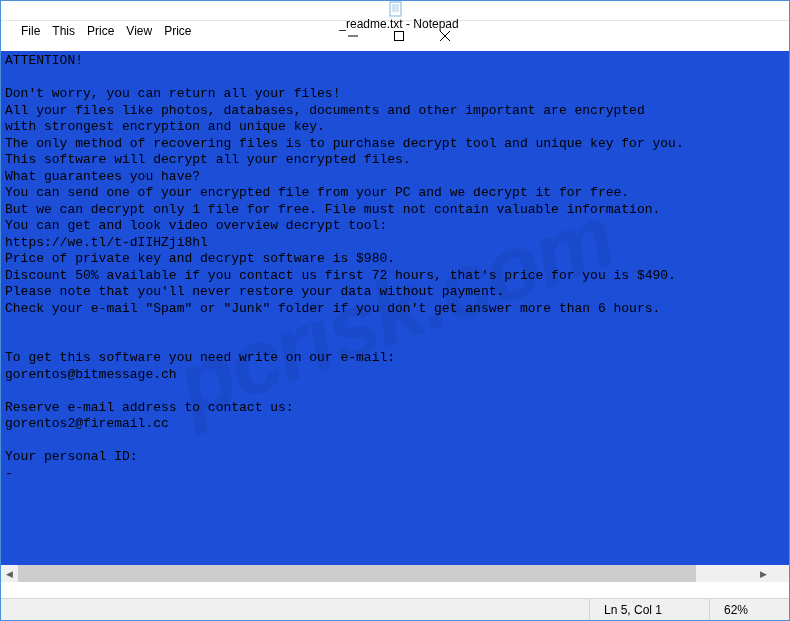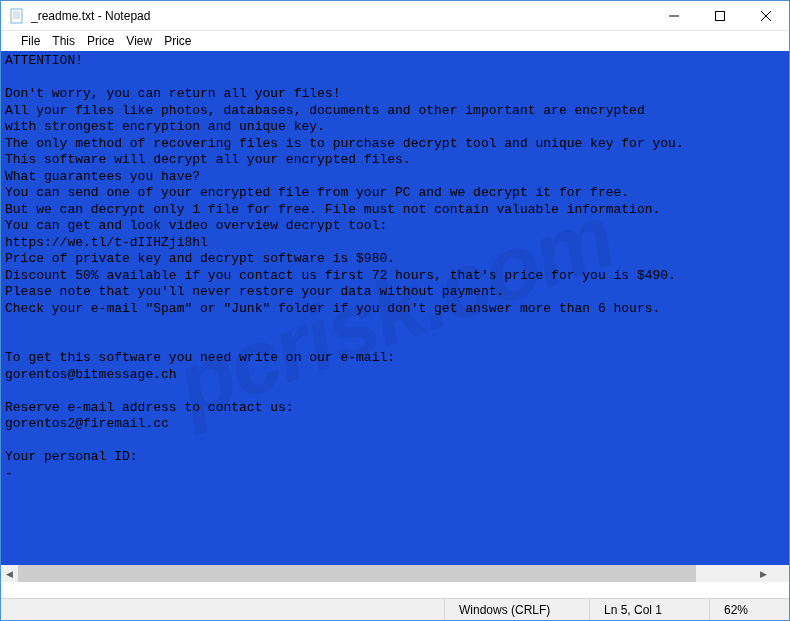--- a/index.html
+++ b/index.html
@@ -6,26 +6,27 @@
     body {
       font-family: "Segoe UI", Tahoma, sans-serif;
       background: #fff;
       width: 790px;
       height: 621px;
       overflow: hidden;
       position: relative;
       border: 1px solid #4a90d9;
     }
     .titlebar {
-      height: 30px;
+      height: 20px;
       background: #fff;
       display: flex;
       align-items: center;
       padding-left: 8px;
       border-bottom: 1px solid #e5e5e5;
+      flex-direction: column;
     }
     .titlebar-icon {
       width: 16px;
       height: 16px;
       margin-right: 6px;
       display: flex;
       align-items: center;
       justify-content: center;
     }
     .titlebar-title {
@@ -240,16 +241,15 @@
     </div>
     <div class="scroll-arrow">▶</div>
   </div>
   <div class="corner"></div>
 </div>
 
 <div class="watermark">pcrisk.com</div>
 
 <div class="statusbar">
   <div class="status-spacer"></div>
-  <div class="status-cell wide">Windows (CRLF)</div>
   <div class="status-cell cursor">Ln 5, Col 1</div>
   <div class="status-cell">62%</div>
 </div>
 
 </body></html>

